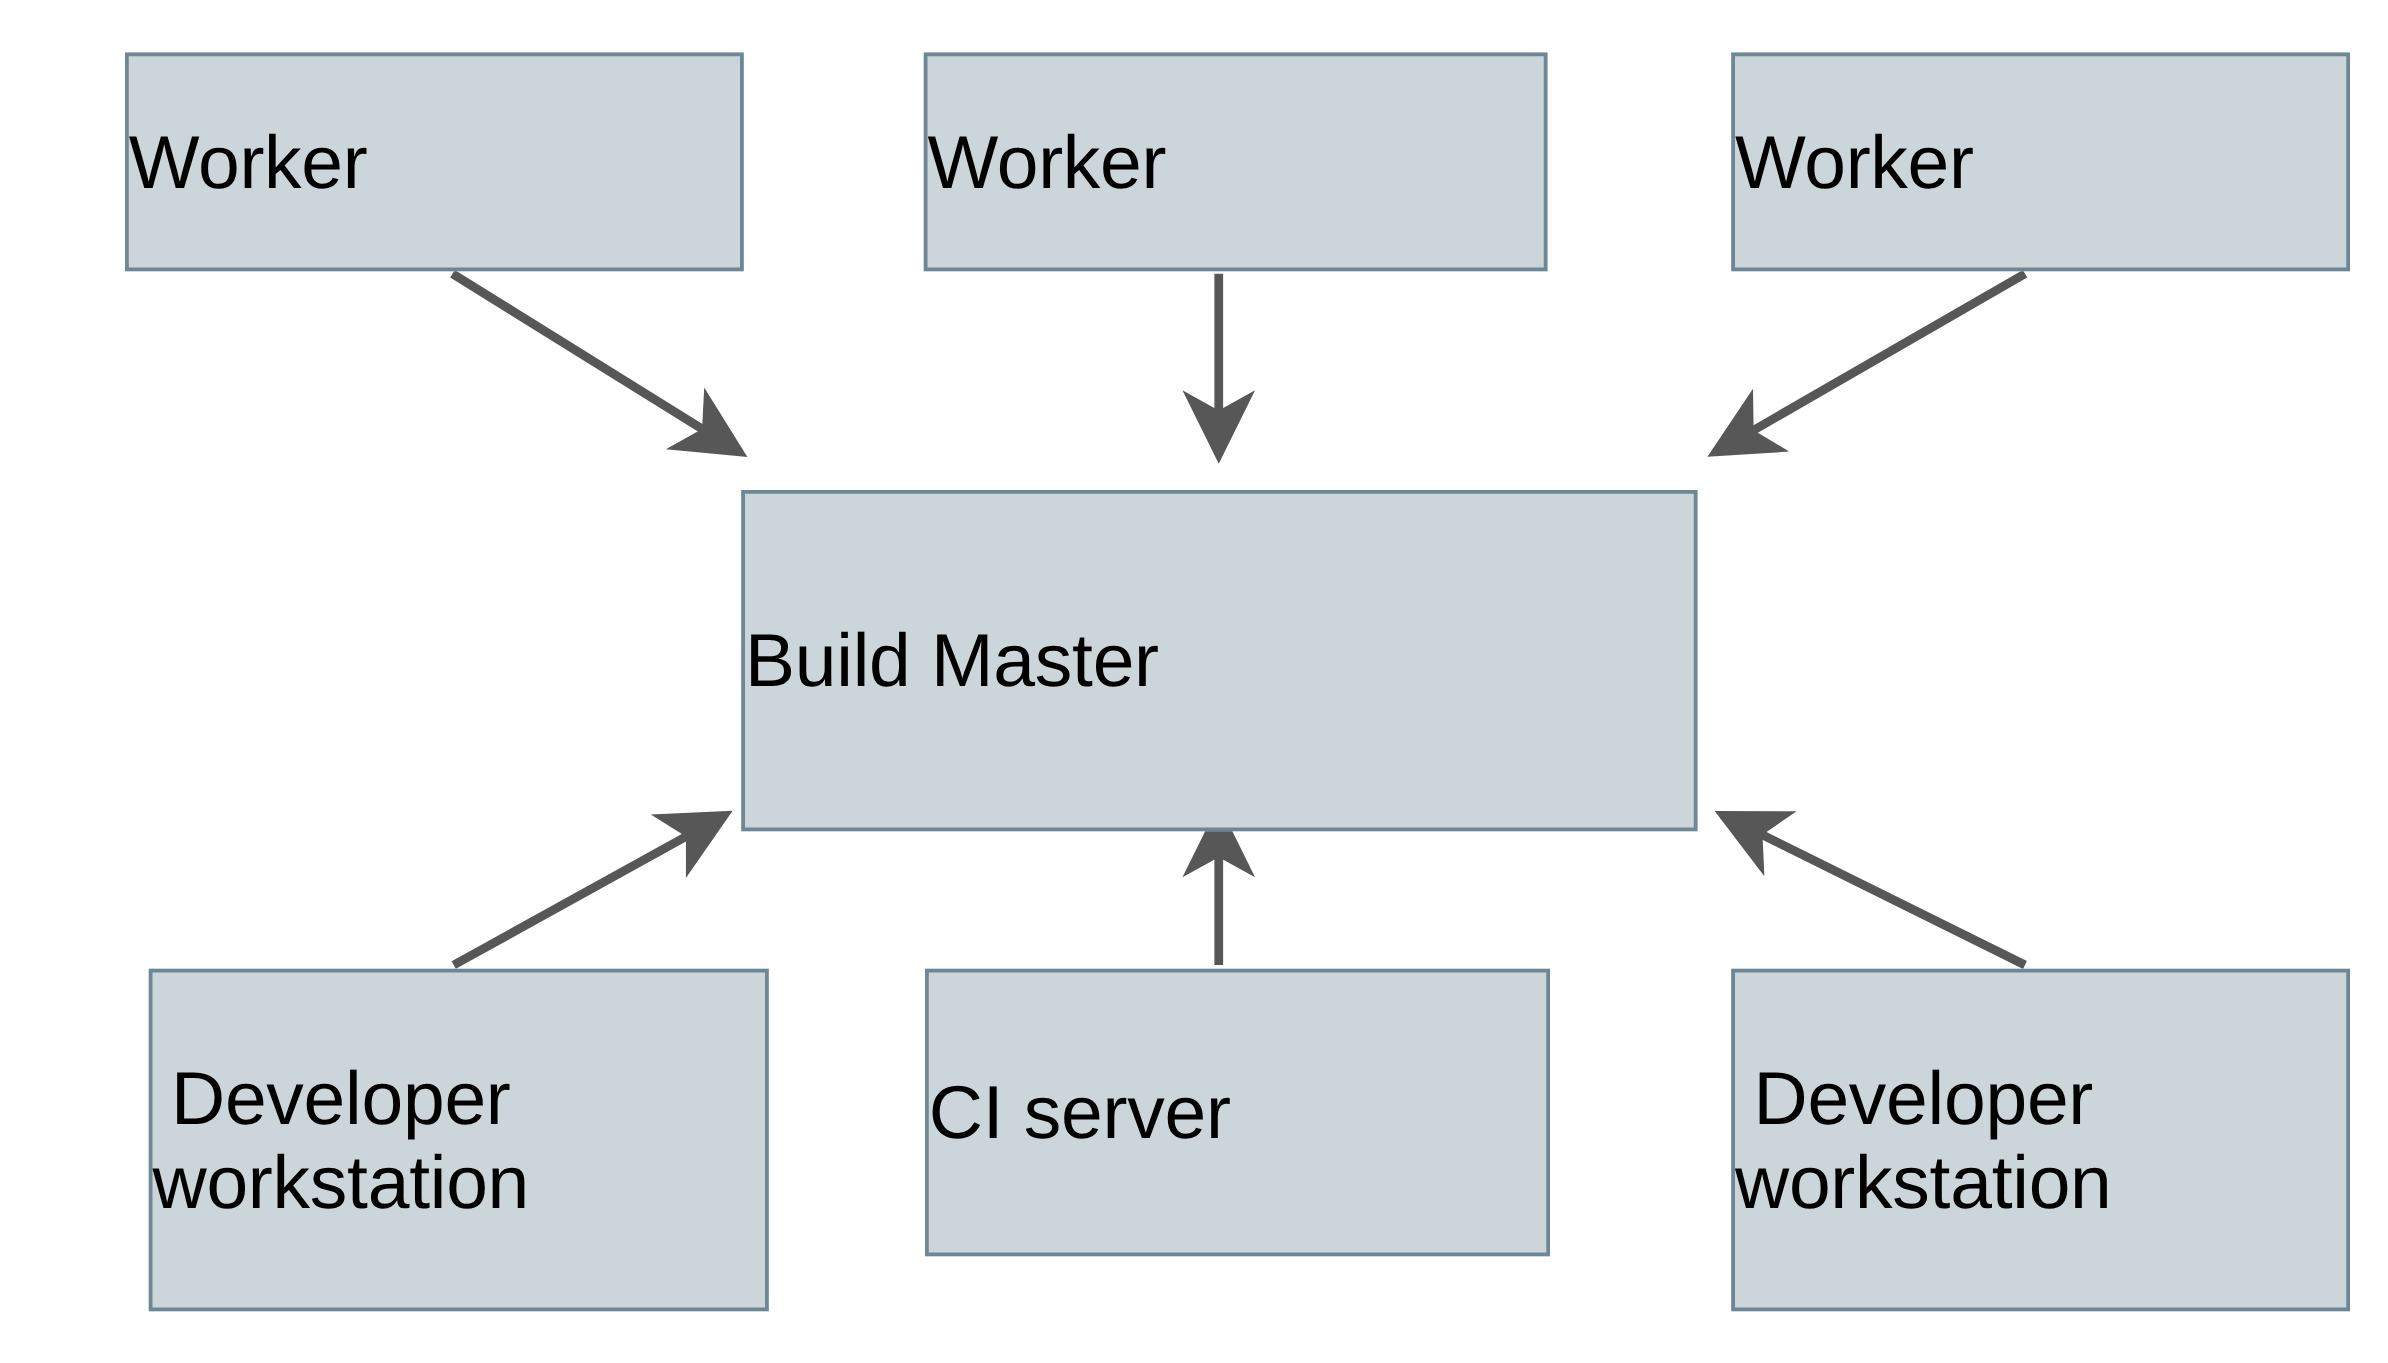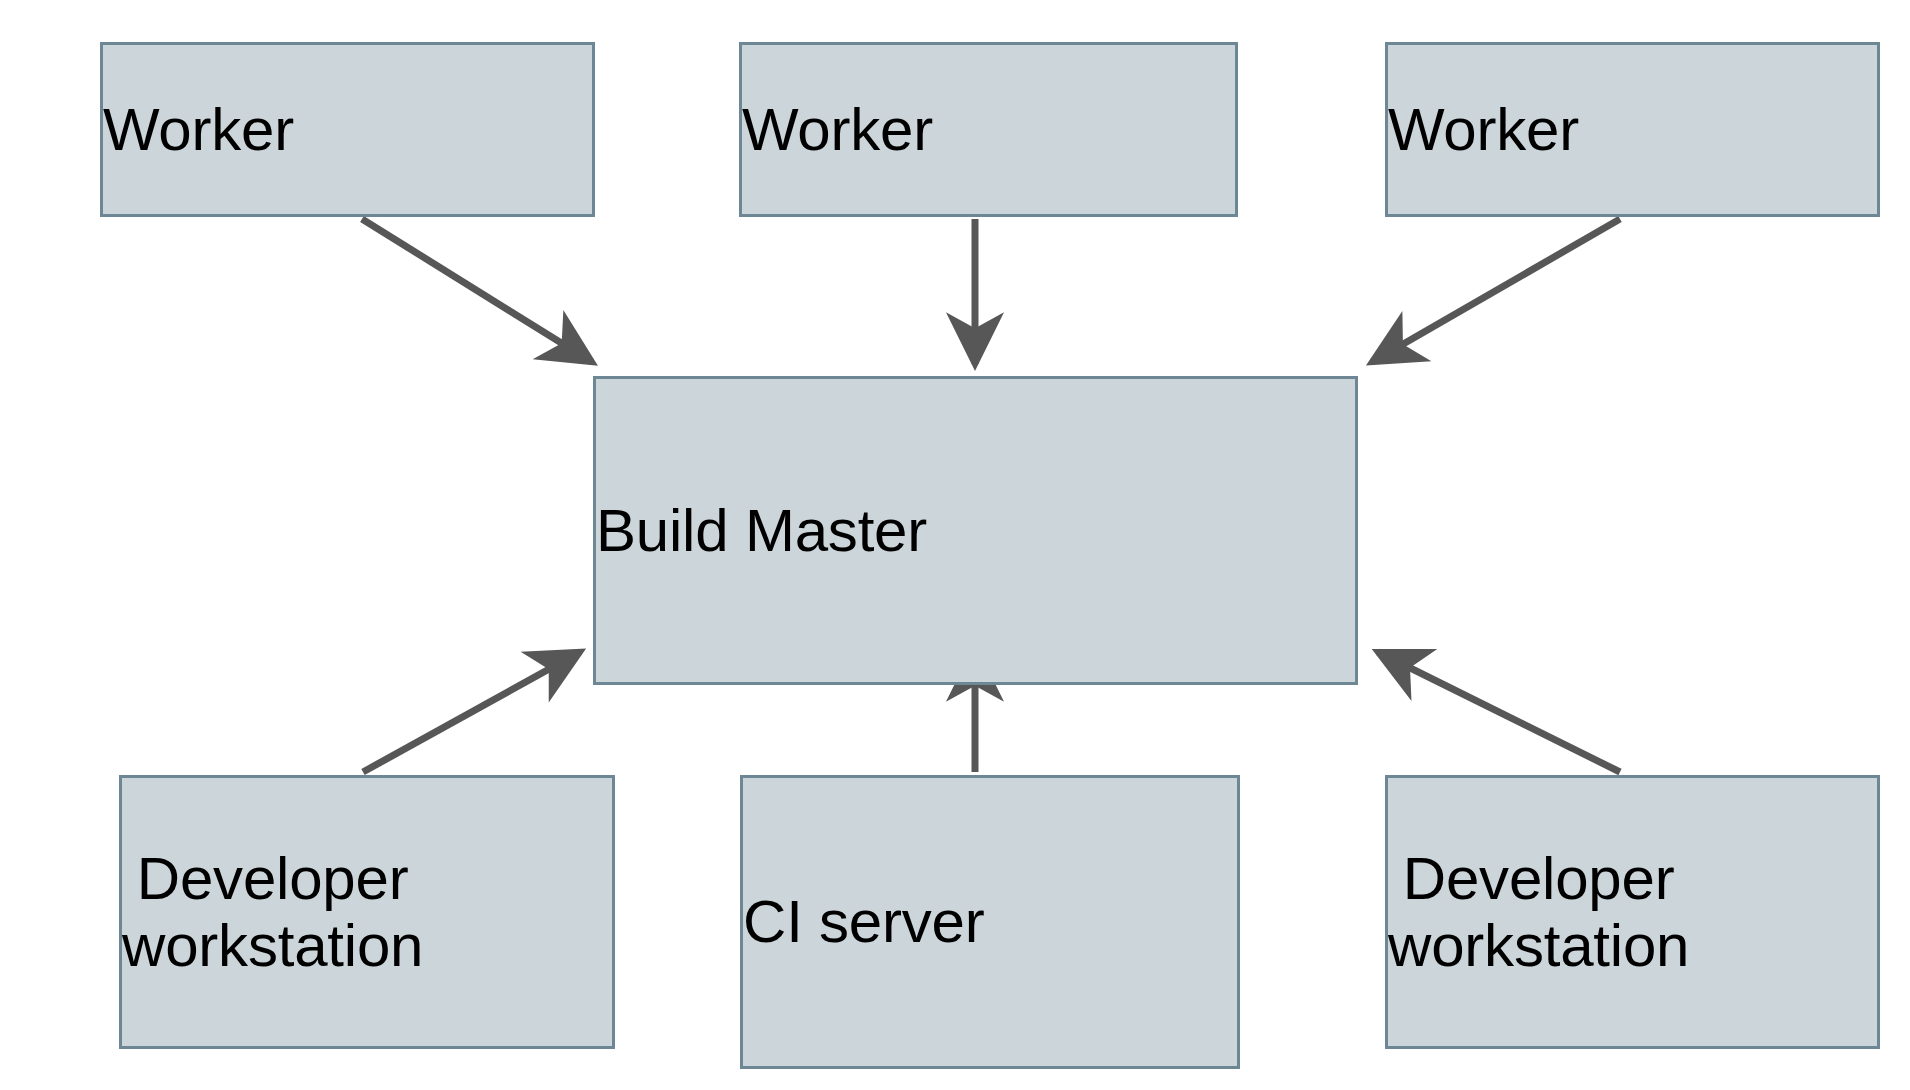--- a/index.html
+++ b/index.html
@@ -42,23 +42,23 @@
     font-family: "Liberation Sans", sans-serif;
     font-size: 60px;
     font-weight: 400;
     line-height: 1.12;
     letter-spacing: -0.2px;
     white-space: pre-line;
   }
   .node-worker-1 { left: 100px;  top: 42px;  width: 495px; height: 175px; }
   .node-worker-2 { left: 739px;  top: 42px;  width: 499px; height: 175px; }
   .node-worker-3 { left: 1385px; top: 42px;  width: 495px; height: 175px; }
-  .node-master   { left: 593px;  top: 376px; width: 765px; height: 309px; }
+  .node-master   { left: 593px;  top: 392px; width: 765px; height: 273px; }
   .node-dev-1    { left: 119px;  top: 775px; width: 496px; height: 274px; }
-  .node-ci       { left: 740px;  top: 775px; width: 500px; height: 294px; }
+  .node-ci       { left: 740px;  top: 775px; width: 500px; height: 230px; }
   .node-dev-2    { left: 1385px; top: 775px; width: 495px; height: 274px; }
 </style>
 </head>
 <body>
 
 <div id="canvas">
 
   <svg id="edges" viewBox="0 0 1910 1090" width="1910" height="1090" xmlns="http://www.w3.org/2000/svg">
     <defs>
       <marker id="dart" markerWidth="9" markerHeight="9" refX="7.6" refY="4.5" orient="auto" markerUnits="strokeWidth">

